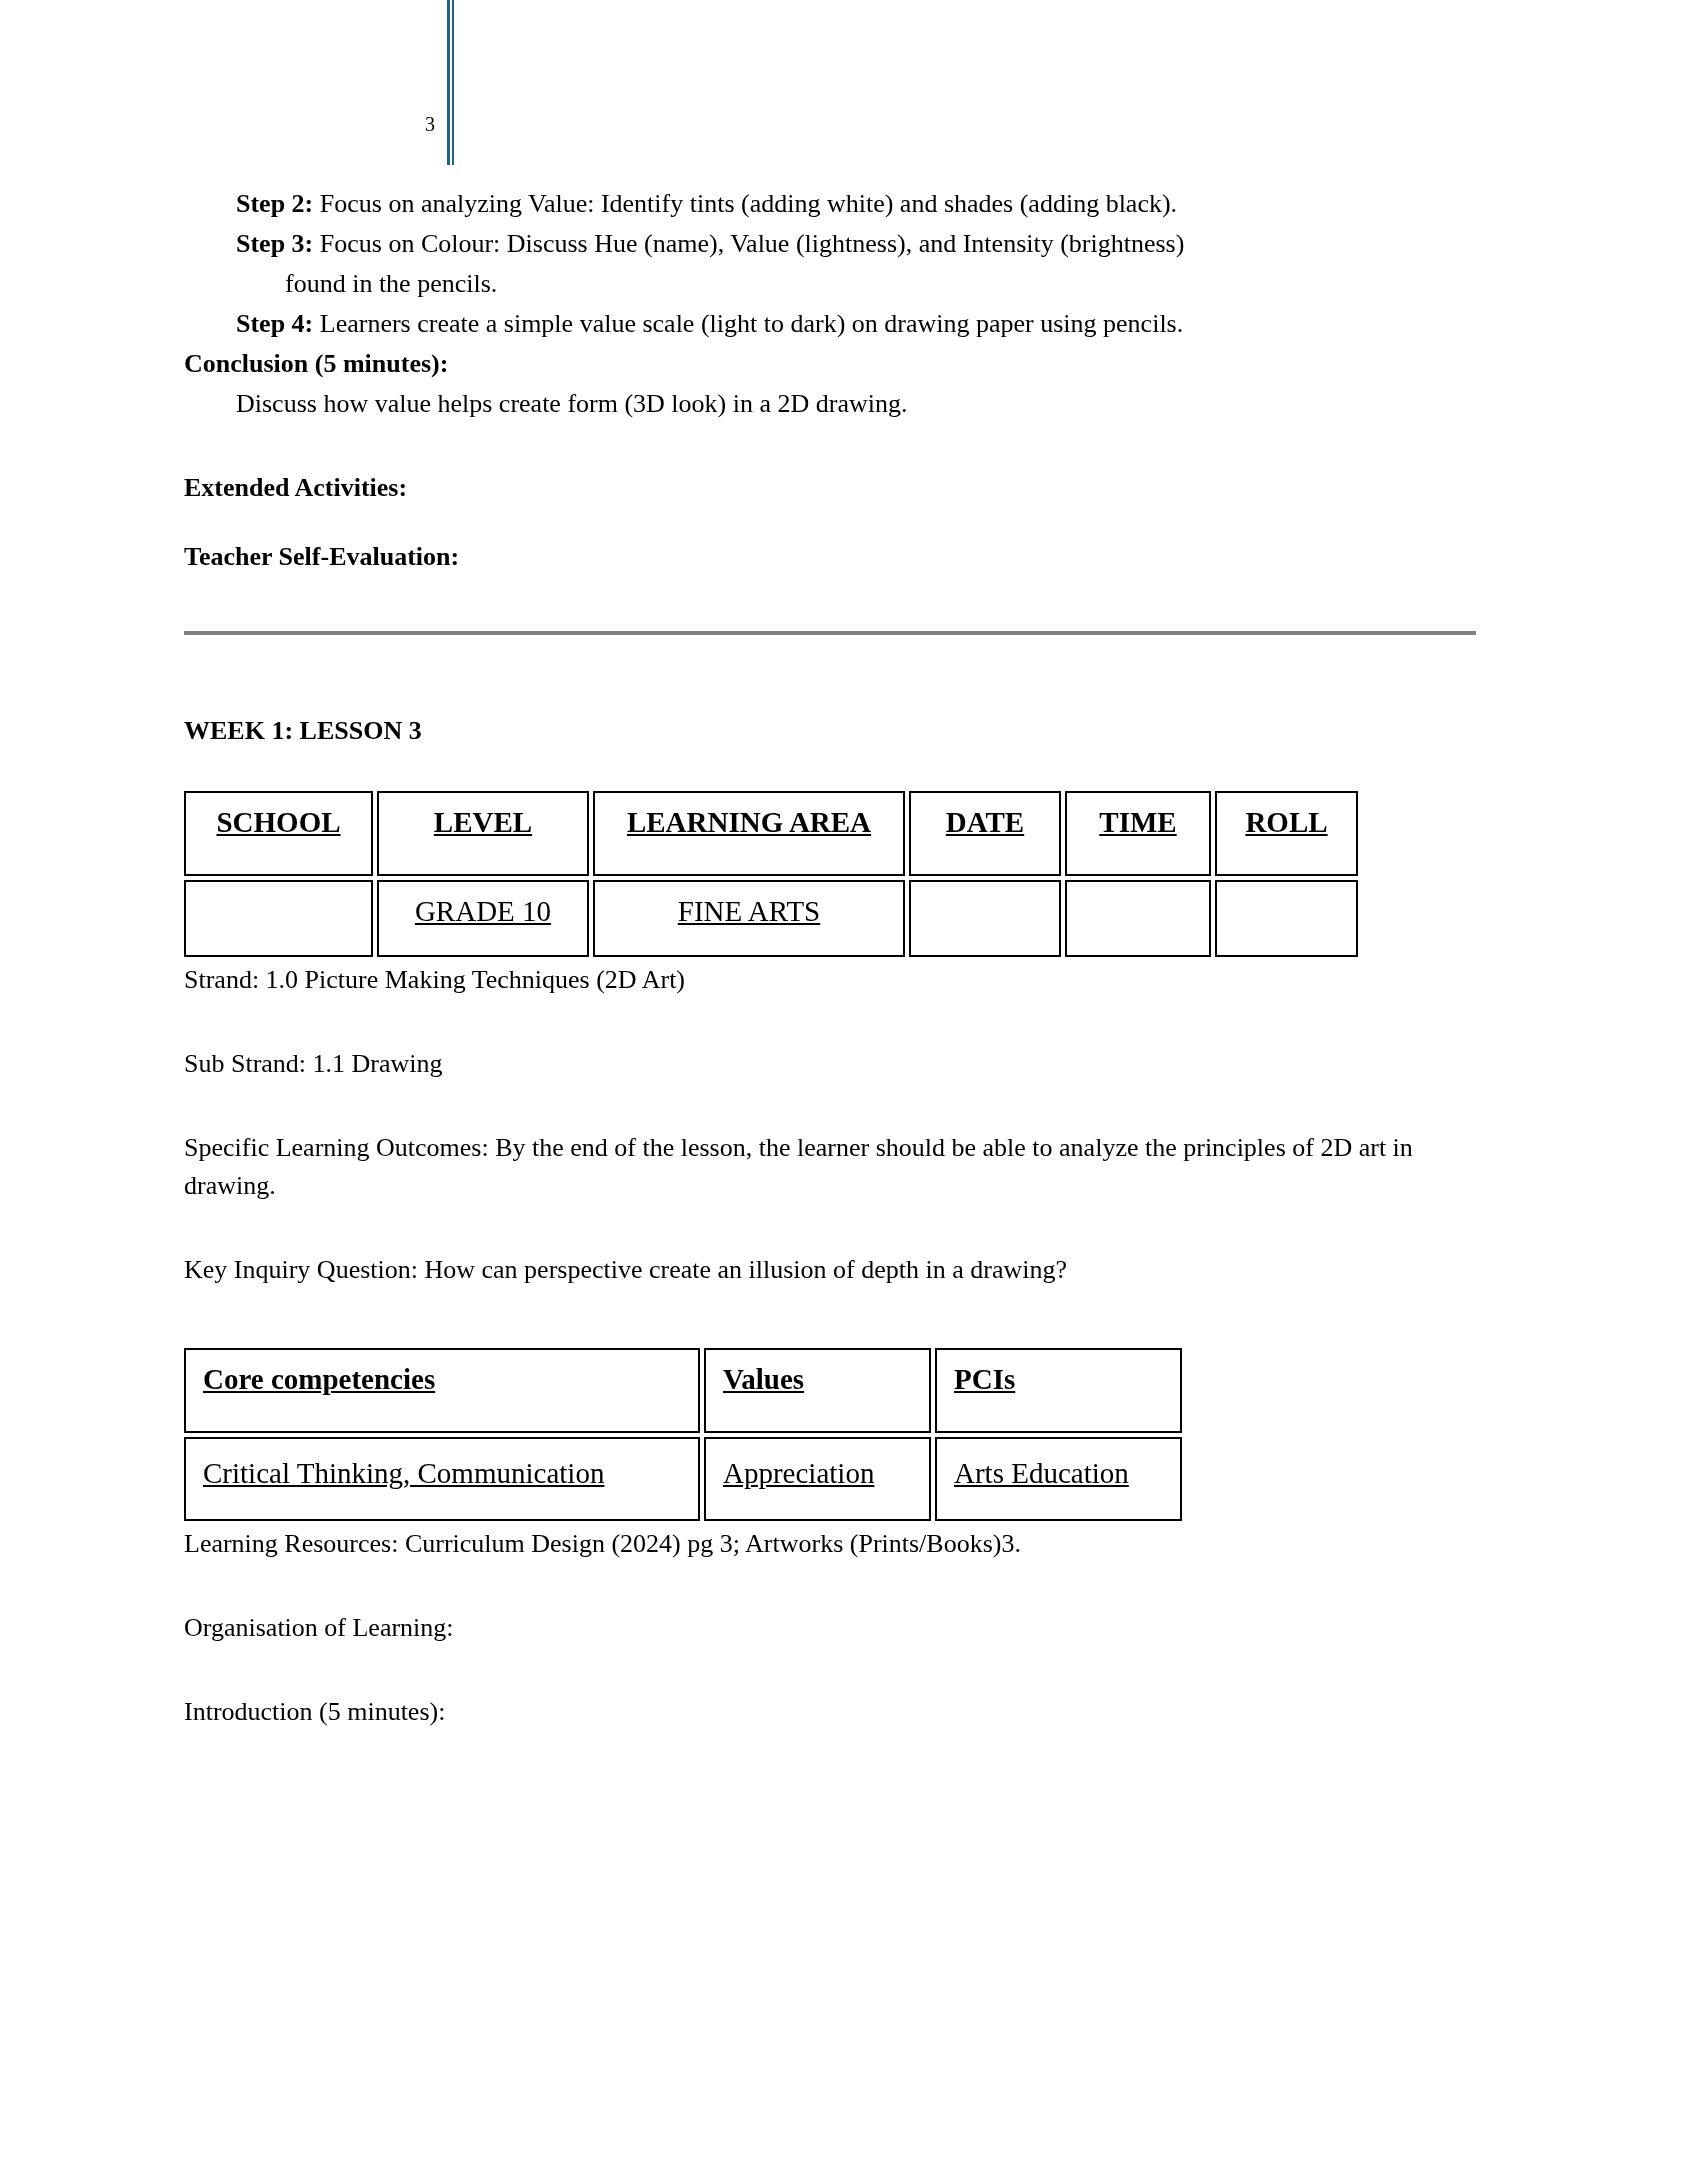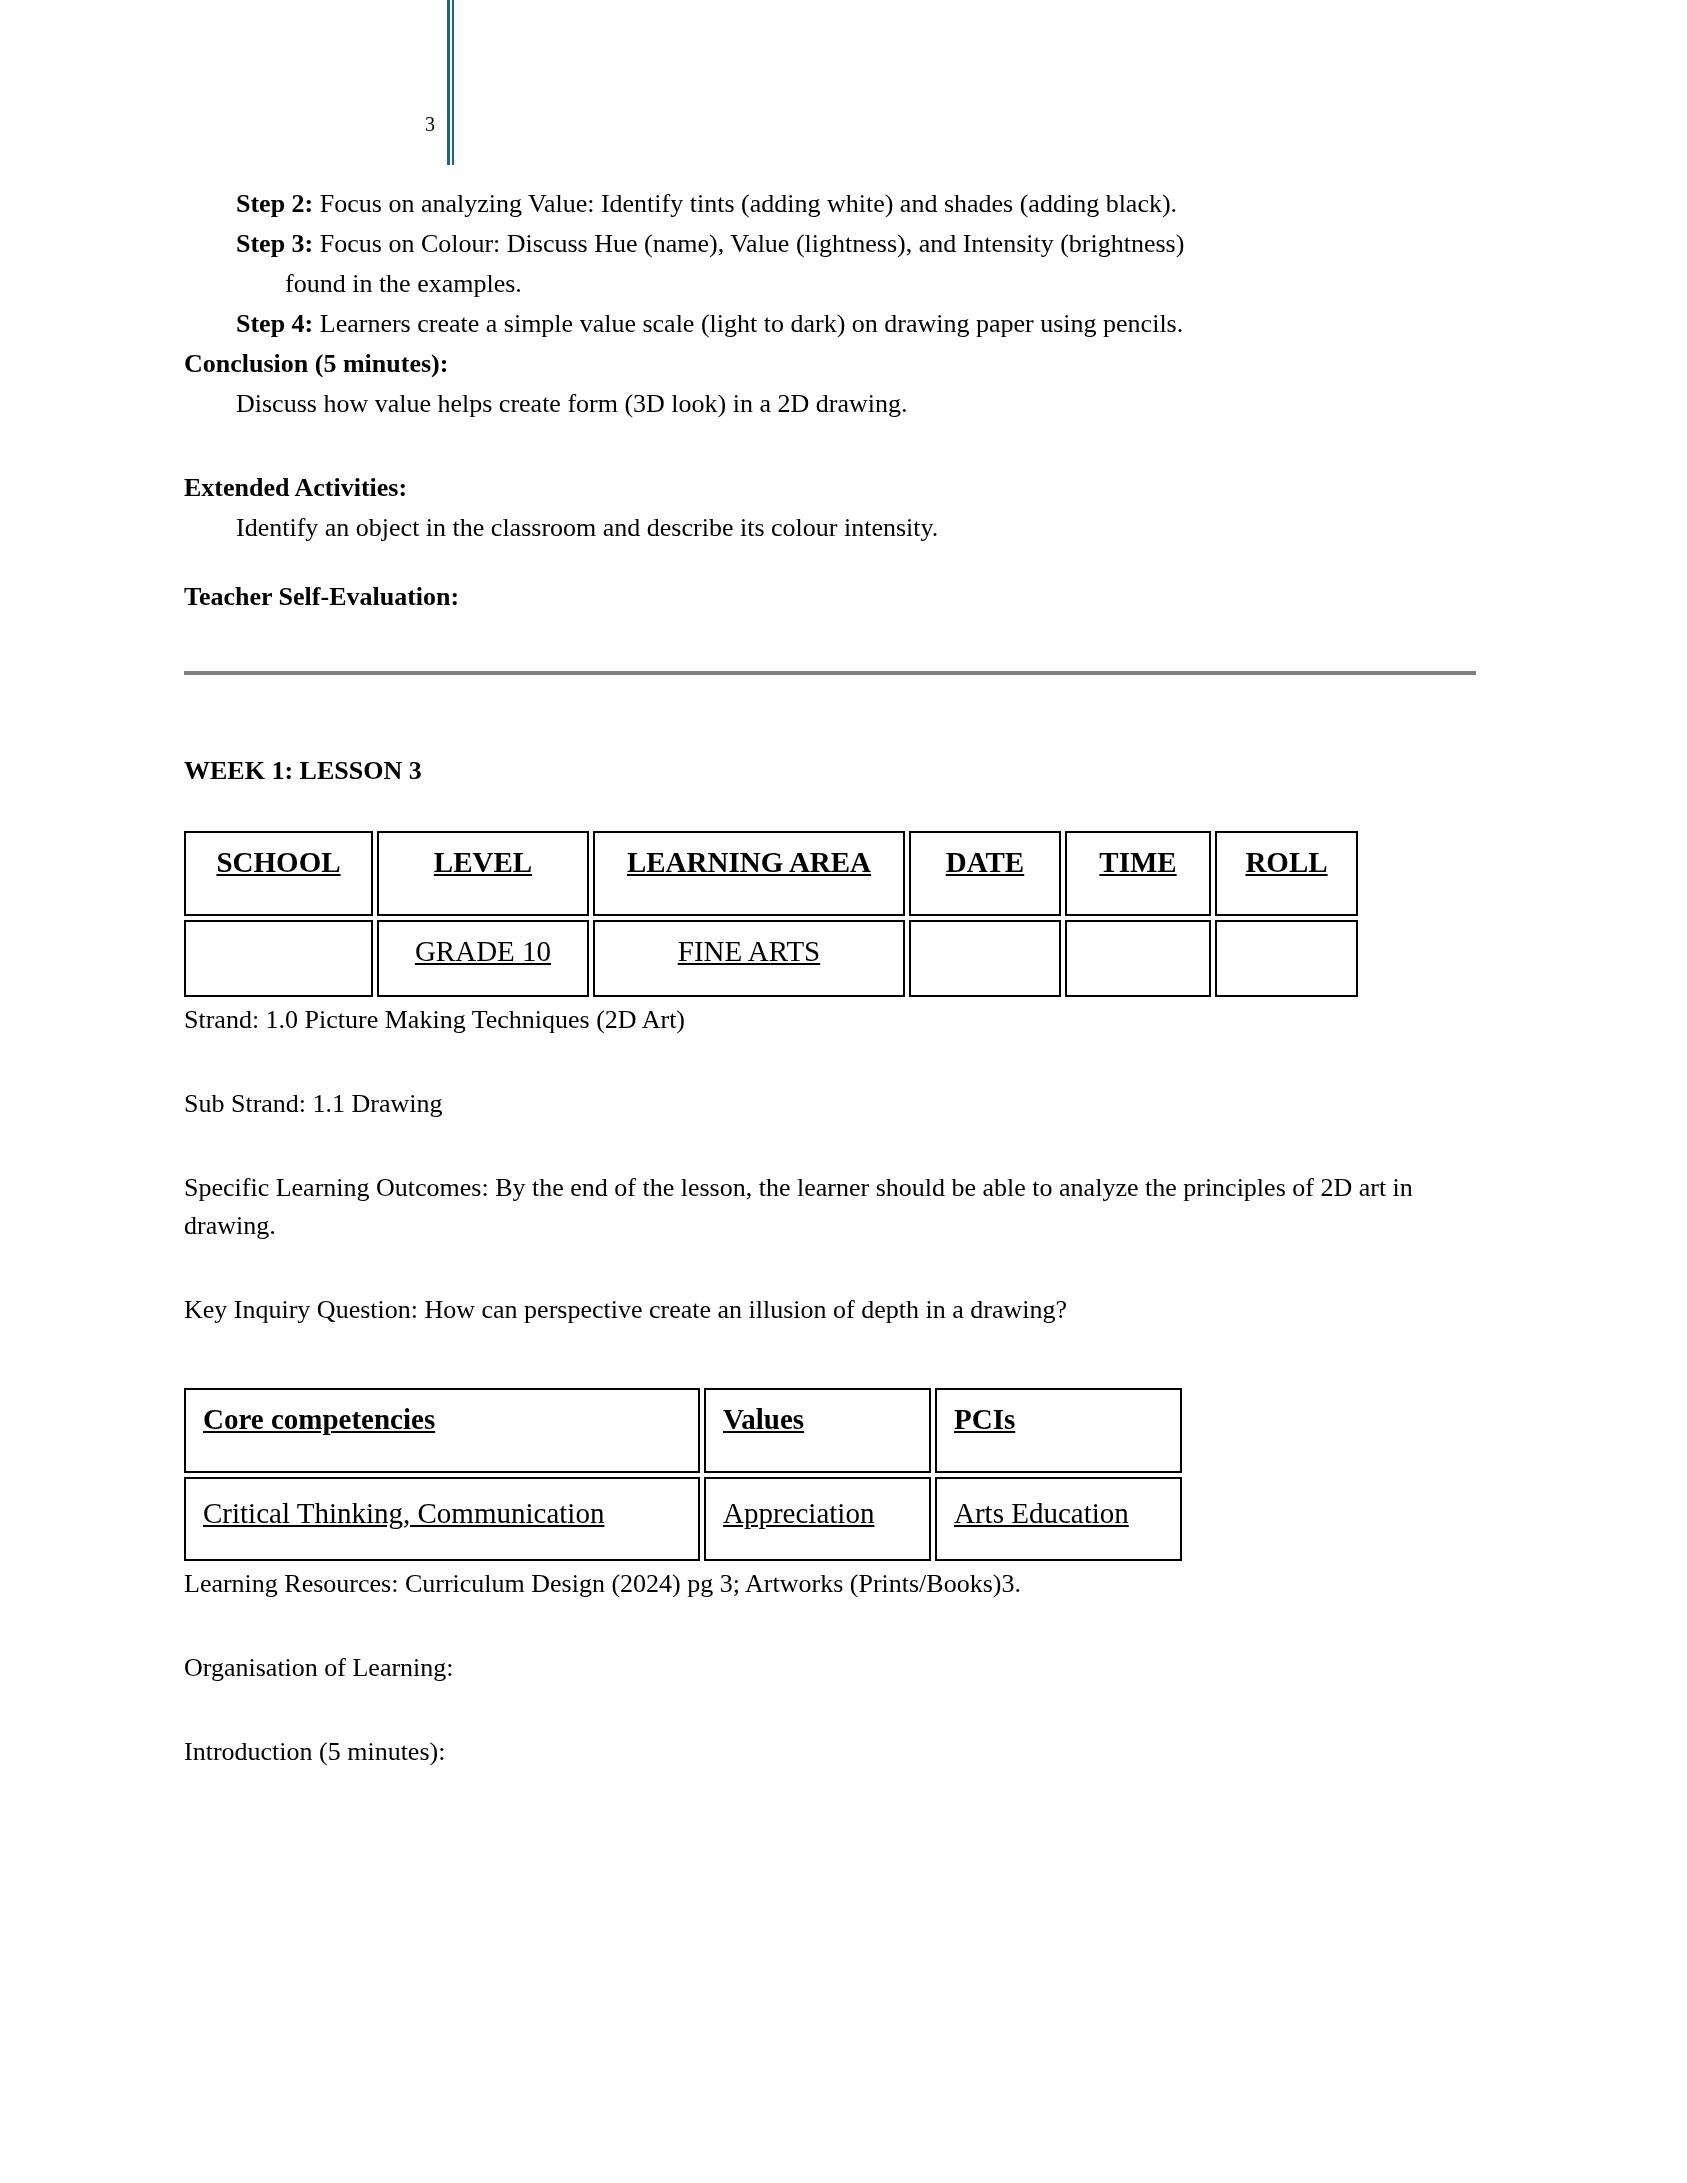--- a/index.html
+++ b/index.html
@@ -134,31 +134,30 @@
     <span class="a"></span>
       <span class="b"></span>
   </div>
 </div>
 
 <div class="page-body">
 
   <p class="para indent-1"><span class="lead">Step 2:</span><span> Focus on analyzing Value: Identify tints (adding white) and shades (adding black).</span></p>
 
   <p class="para indent-1"><span class="lead">Step 3:</span><span> Focus on Colour: Discuss Hue (name), Value (lightness), and Intensity (brightness)</span></p>
-  <p class="para indent-2">found in the examples.</p>
+  <p class="para indent-2">found in the pencils.</p>
 
   <p class="para indent-1"><span class="lead">Step 4:</span><span> Learners create a simple value scale (light to dark) on drawing paper using pencils.</span></p>
 
   <p class="para bold">Conclusion (5 minutes):</p>
   <p class="para indent-1">Discuss how value helps create form (3D look) in a 2D drawing.</p>
 
   <div class="gap-lg"></div>
 
   <p class="para bold">Extended Activities:</p>
-  <p class="para indent-1">Identify an object in the classroom and describe its colour intensity.</p>
 
   <div class="gap-md"></div>
 
   <p class="para bold">Teacher Self-Evaluation:</p>
 
   <div class="gap-xl"></div>
 
   <div class="divider"></div>
 
   <div class="gap-xl"></div>

